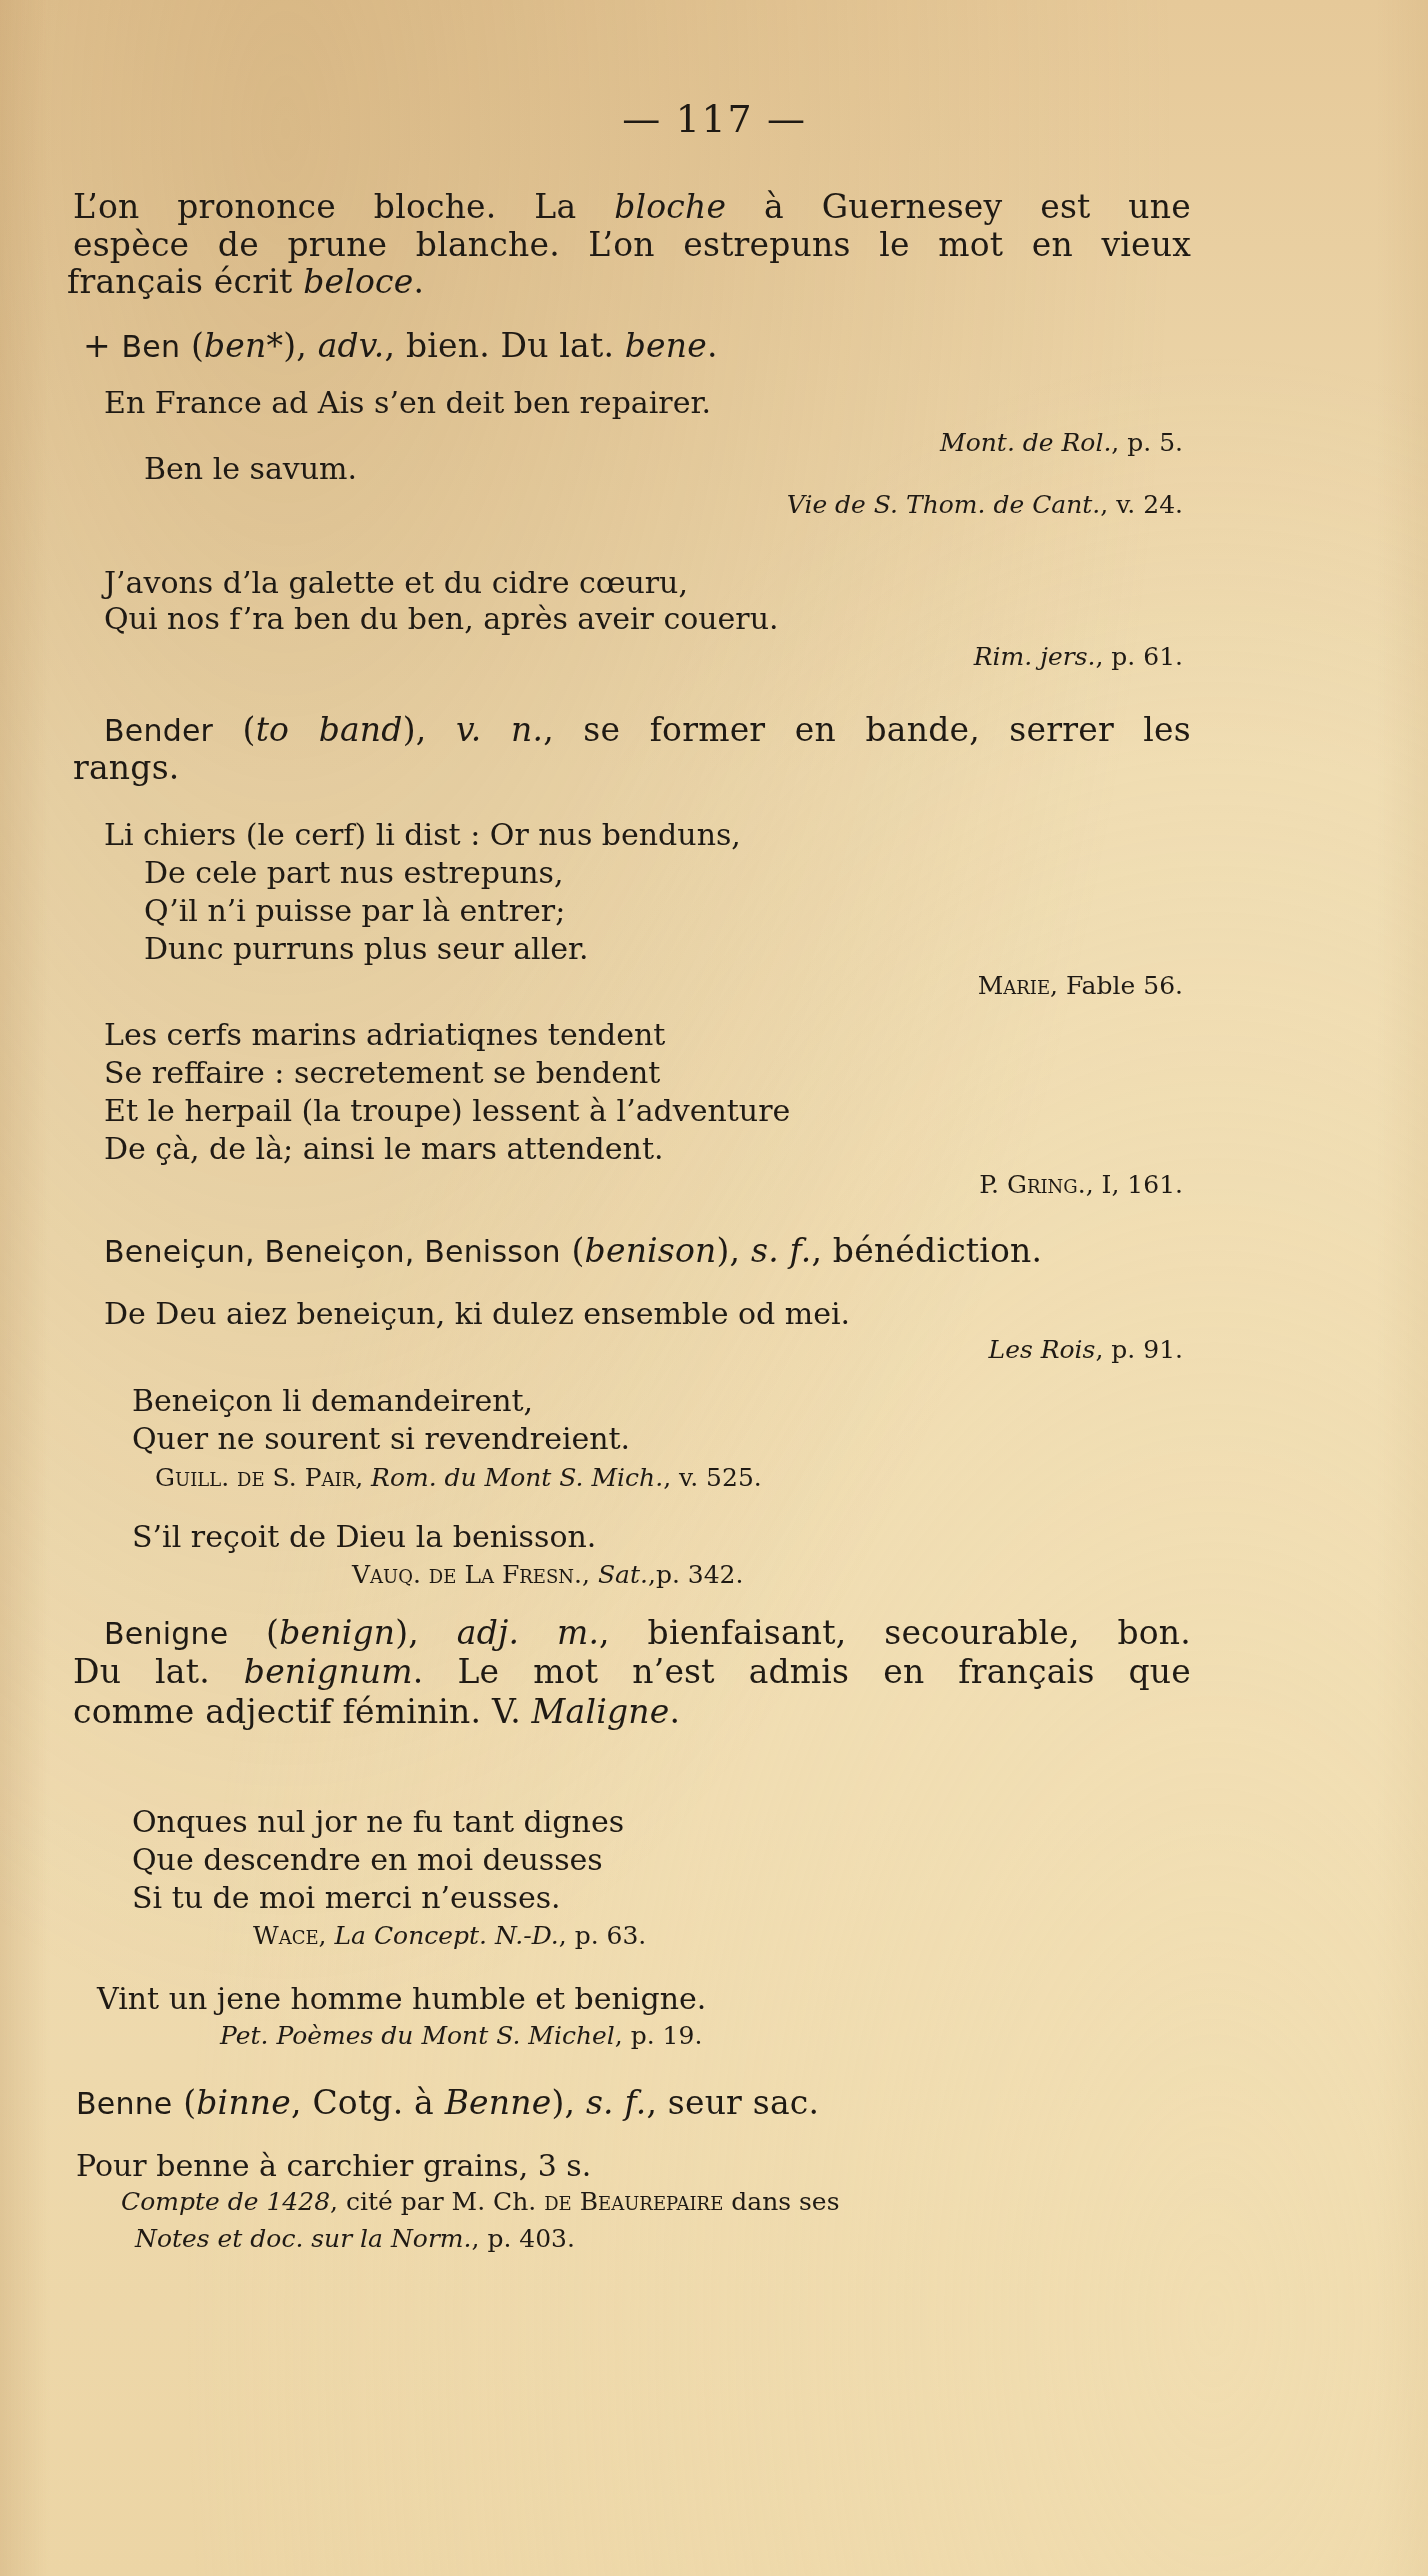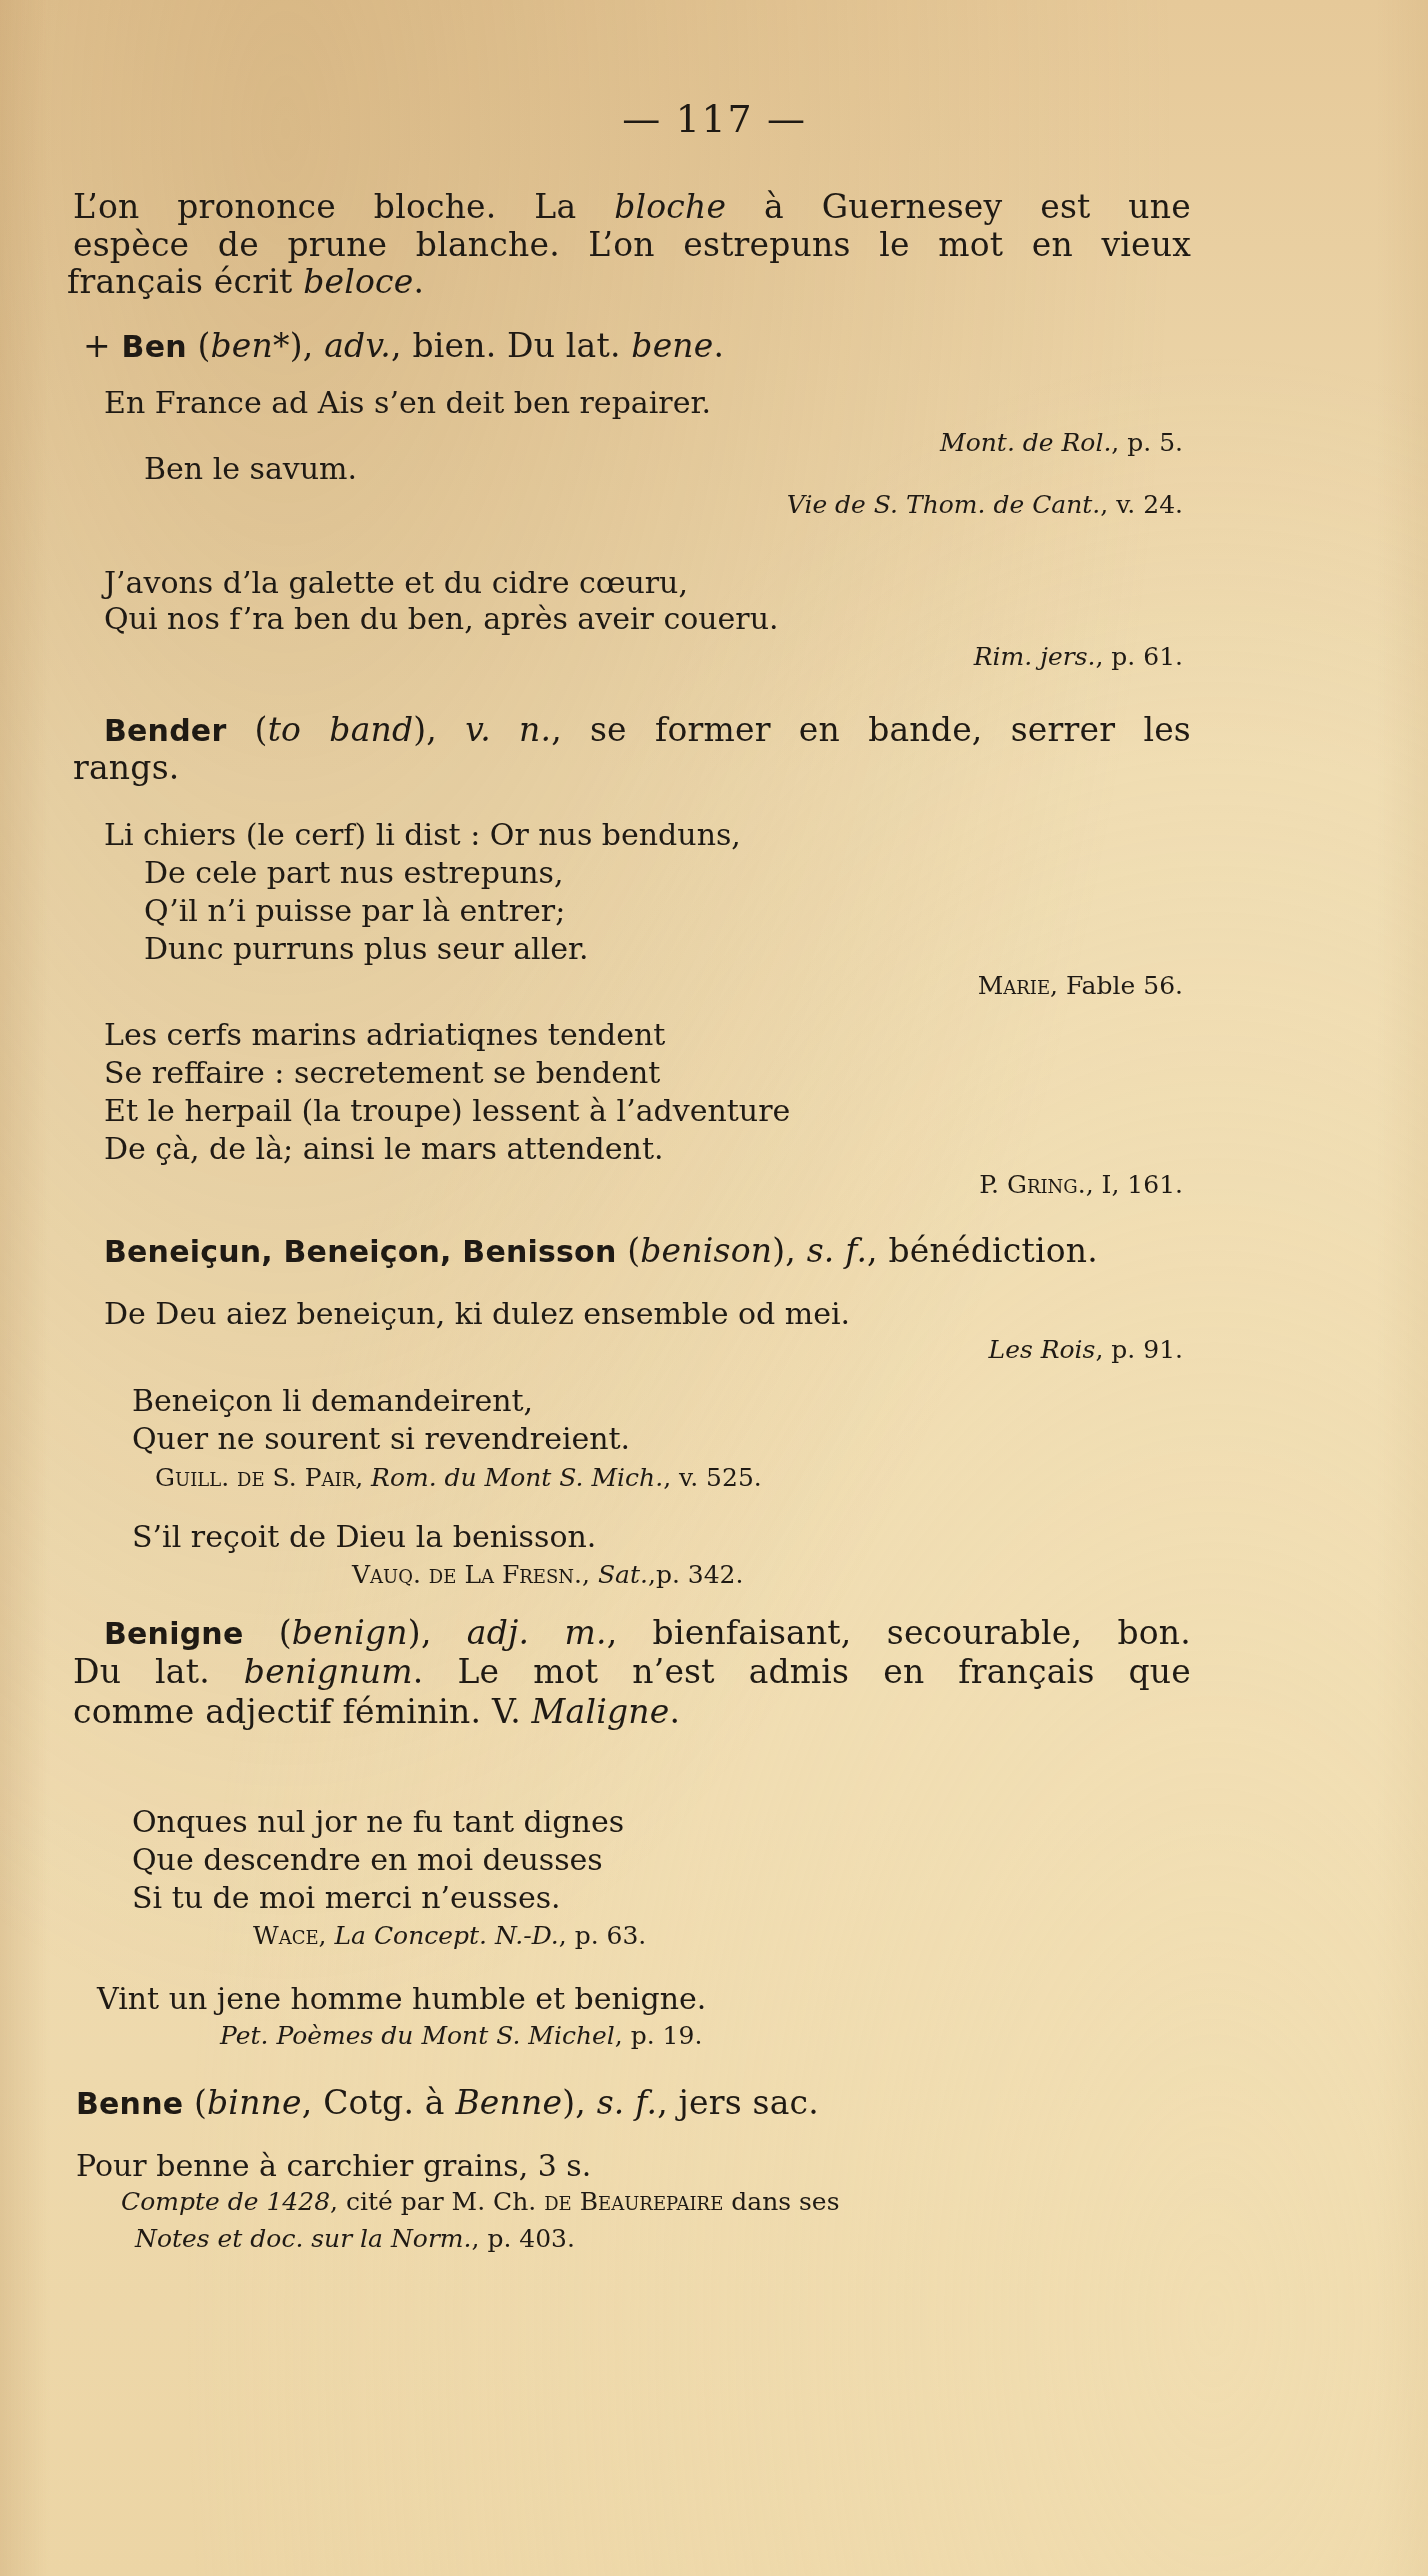--- a/index.html
+++ b/index.html
@@ -14,21 +14,21 @@
     font-family: "DejaVu Serif", "Liberation Serif", serif;
     color: #1f1a14;
     position: relative;
   }
   .page { position: absolute; left: 0; top: 0; width: 1429px; height: 2576px; }
   .abs { position: absolute; white-space: nowrap; }
   .pagenum { left: 0; width: 1429px; top: 97px; text-align: center; font-size: 38px; letter-spacing: 1.7px; }
   .body { font-size: 33px; letter-spacing: 0.2px; }
   .verse { font-size: 30px; }
   .cite { font-size: 25px; }
-  .hw { font-weight: bold; font-family: "DejaVu Sans", sans-serif; font-size: 30px; }
+  .hw { font-weight: normal; font-family: "DejaVu Sans", sans-serif; font-size: 30px; }
   i { font-style: italic; }
   .sc { font-variant: small-caps; }
   .justify { text-align: justify; text-align-last: justify; }
 </style>
 </head>
 <body>
 
 <div class="page">
 
   <div class="abs pagenum">— 117 —</div>
@@ -93,20 +93,20 @@
     <span>comme adjectif féminin. V. </span><i>Maligne</i><span>.</span>
   </div>
   <div class="abs verse" style="left:132px; top:1804px;">Onques nul jor ne fu tant dignes</div>
   <div class="abs verse" style="left:132px; top:1842px;">Que descendre en moi deusses</div>
   <div class="abs verse" style="left:132px; top:1880px;">Si tu de moi merci n’eusses.</div>
   <div class="abs cite" style="left:253px; top:1921px;"><span class="sc">Wace</span>, <i>La Concept. N.-D.</i><span>, p. 63.</span></div>
   <div class="abs verse" style="left:97px; top:1981px;">Vint un jene homme humble et benigne.</div>
   <div class="abs cite" style="left:220px; top:2021px;"><i>Pet. Poèmes du Mont S. Michel</i><span>, p. 19.</span></div>
 
   <div class="abs body" style="left:76px; top:2083px;">
-    <span class="hw">Benne</span> (<i>binne</i><span>, Cotg. à </span><i>Benne</i>), <i>s. f.</i><span>, jers sac.</span>
+    <span class="hw">Benne</span> (<i>binne</i><span>, Cotg. à </span><i>Benne</i>), <i>s. f.</i><span>, seur sac.</span>
   </div>
   <div class="abs verse" style="left:76px; top:2148px;">Pour benne à carchier grains, 3 s.</div>
   <div class="abs cite" style="left:121px; top:2187px;"><i>Compte de 1428</i><span>, cité par M. Ch. </span><span class="sc">de Beaurepaire</span><span> dans ses</span></div>
   <div class="abs cite" style="left:135px; top:2224px;"><i>Notes et doc. sur la Norm.</i><span>, p. 403.</span></div>
 
 </div>
 
 
 </body></html>

